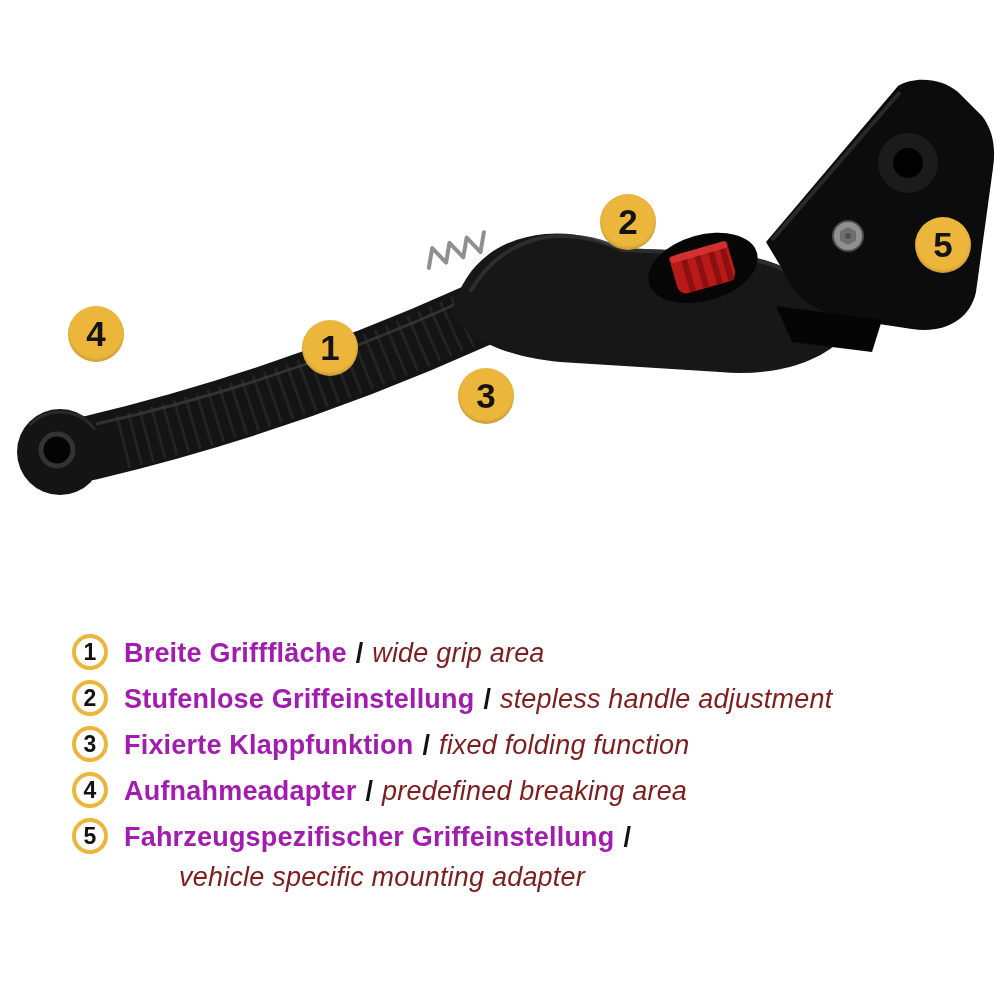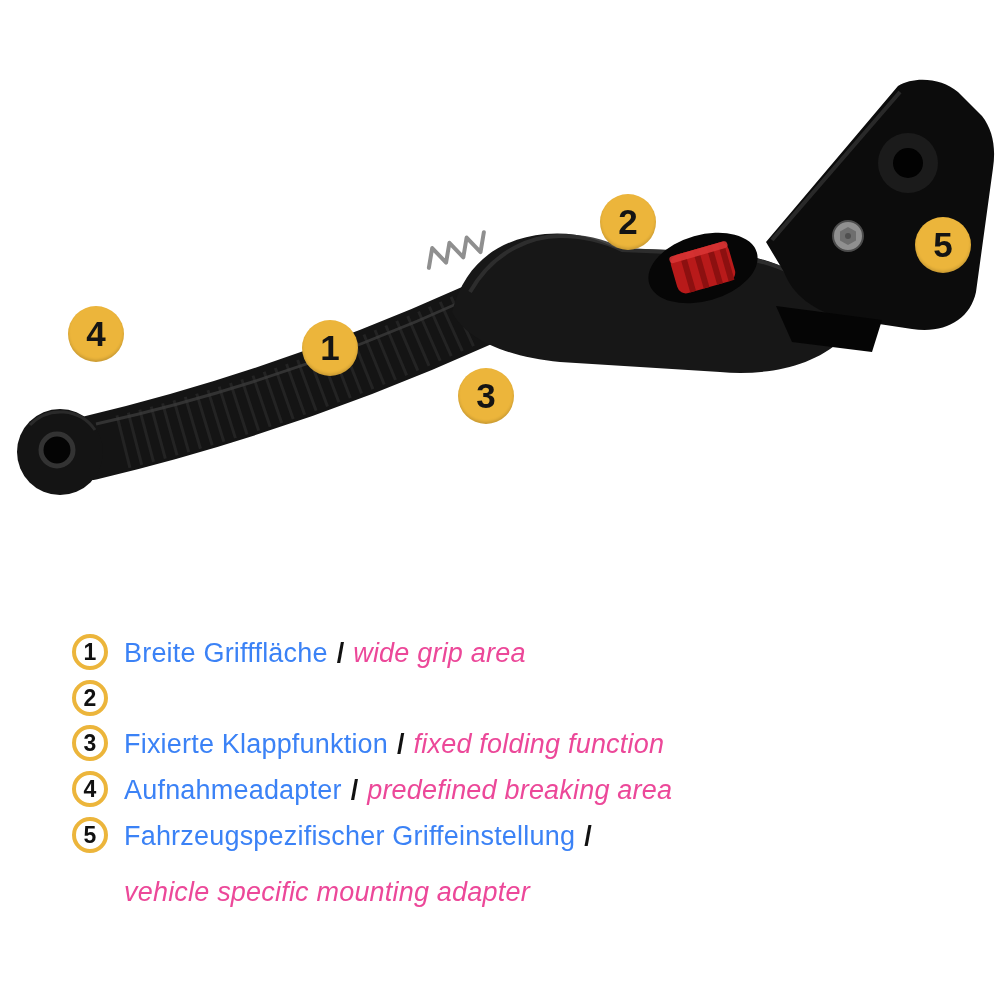--- a/index.html
+++ b/index.html
@@ -69,37 +69,37 @@
     margin-right: 16px;
     margin-top: 0px;
   }
   .legend-text {
     font-size: 27px;
     line-height: 36px;
     color: #111111;
     padding-top: 1px;
   }
   .legend-text .de {
-    font-weight: 400;
+    font-weight: 700;
     letter-spacing: 0.2px;
-    color: #3b82f6;
+    color: #a21caf;
   }
   .legend-text .sep {
     font-weight: 700;
     margin: 0 9px;
     color: #111111;
   }
   .legend-text .en {
     font-style: italic;
-    color: #ec4899;
+    color: #7f1d1d;
     letter-spacing: 0.2px;
   }
   .legend-text-5 .line2 {
-    text-align: left;
-    margin-top: 20px;
+    text-align: center;
+    margin-top: 4px;
   }
 </style>
 </head>
 <body>
 
 <div class="page">
 
   <div class="figure">
     <svg viewBox="0 0 1000 620" width="1000" height="620">
 
@@ -165,20 +165,23 @@
         </span>
       <div class="legend-text">
         <span class="de">Breite Grifffläche</span><span class="sep">/</span><span class="en">wide grip area</span>
       </div>
     </div>
 
     <div class="legend-row">
       <span class="legend-badge">
           <span>2</span>
         </span>
+      <div class="legend-text">
+        <span class="de">Stufenlose Griffeinstellung</span><span class="sep">/</span><span class="en">stepless handle adjustment</span>
+      </div>
     </div>
 
     <div class="legend-row">
       <span class="legend-badge">
           <span>3</span>
         </span>
       <div class="legend-text">
         <span class="de">Fixierte Klappfunktion</span><span class="sep">/</span><span class="en">fixed folding function</span>
       </div>
     </div>

